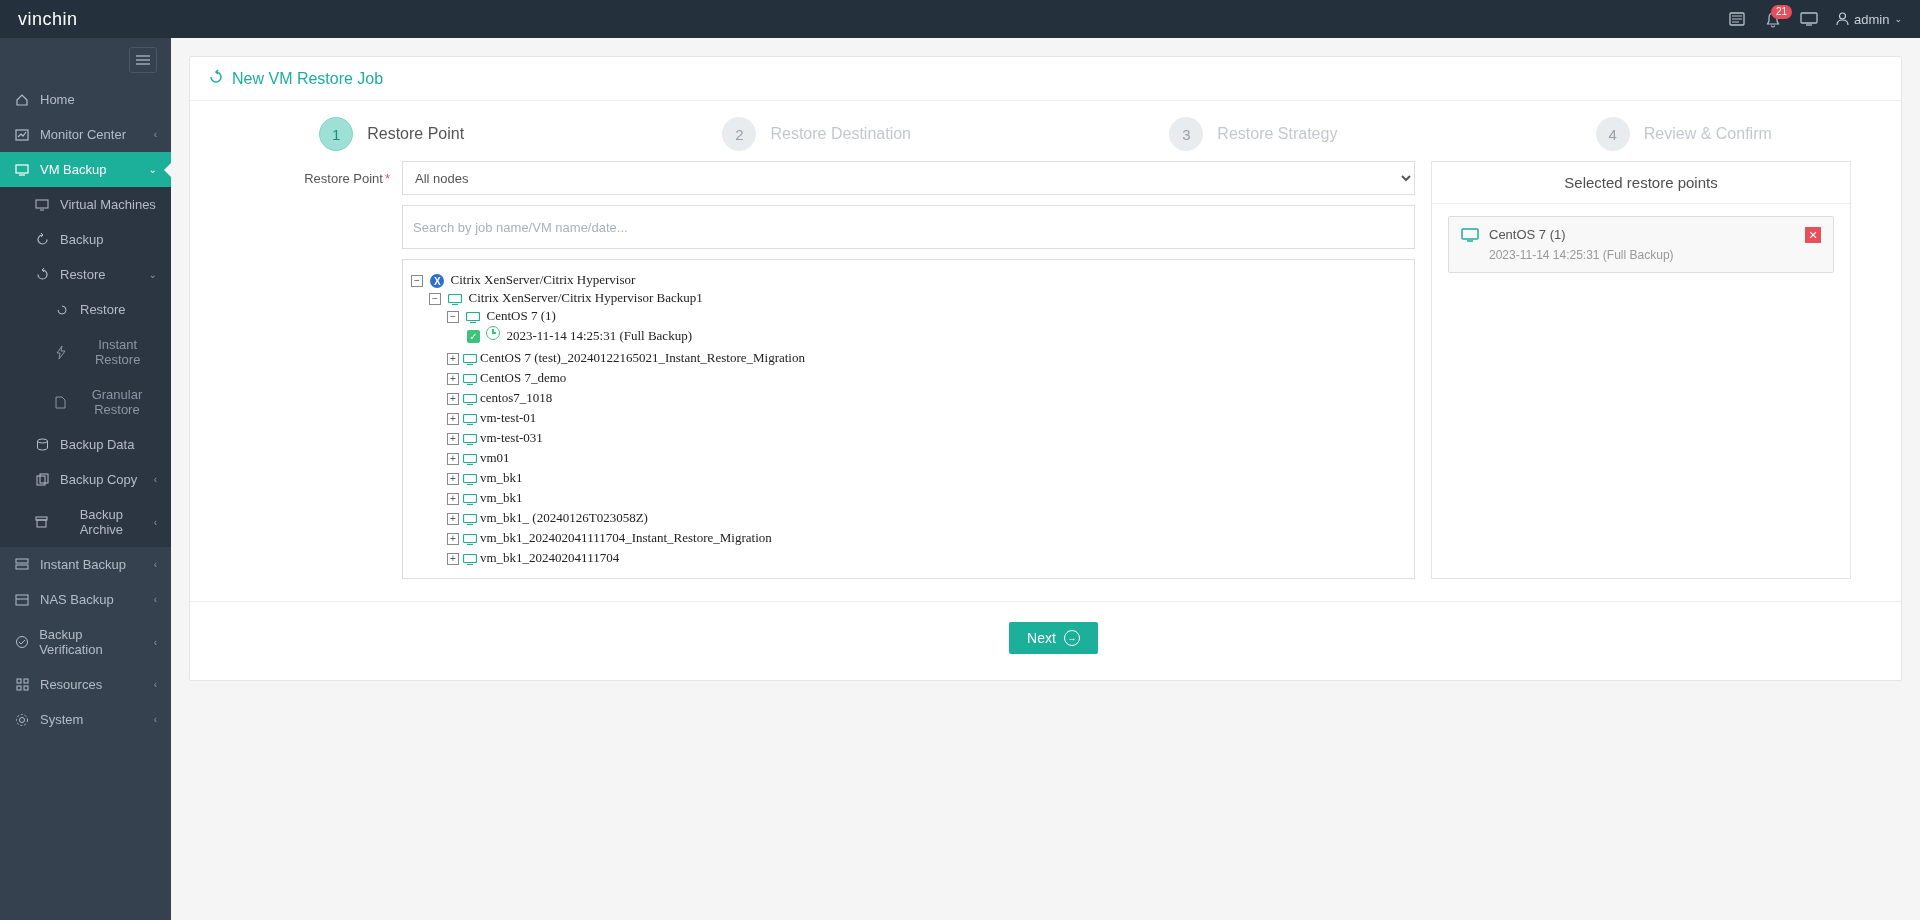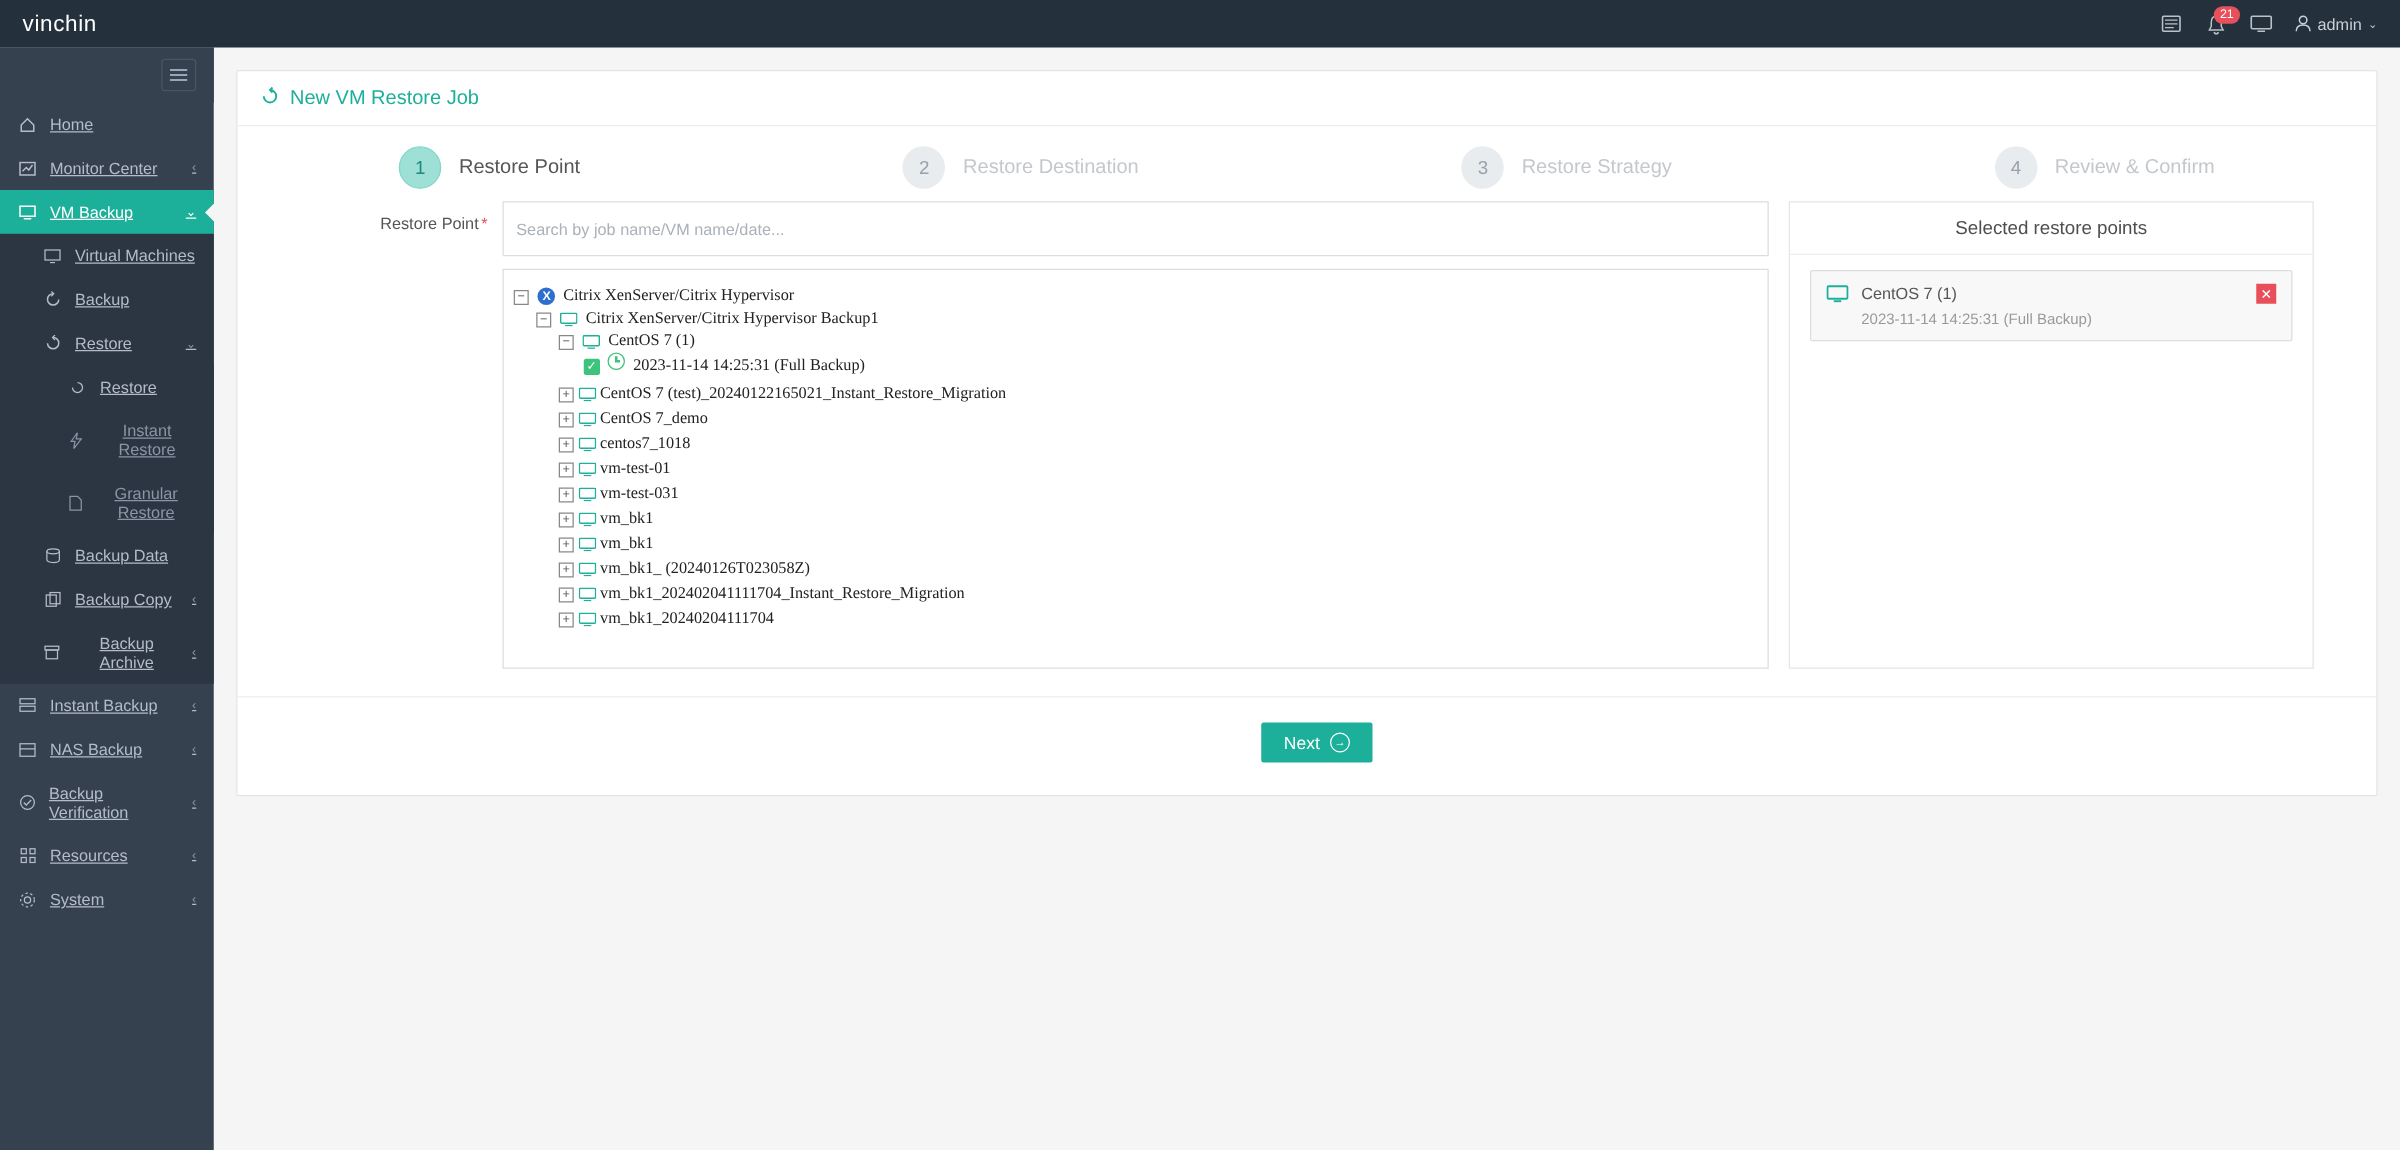--- a/index.html
+++ b/index.html
@@ -9,21 +9,21 @@
 .logo .vin { color: #fff; font-weight: 300; }
 .logo .chin { color: #fff; font-weight: 400; }
 .top-right { display: flex; align-items: center; gap: 18px; }
 .top-icon { width: 18px; height: 14px; position: relative; cursor: pointer; color: #b9c1c9; display:flex; justify-content:center; }
 .badge { position: absolute; top: -7px; right: -10px; background: #e7505a; color: #fff; font-size: 10px; border-radius: 8px; padding: 1px 5px; line-height: 12px; }
 .user { color: #c9d0d8; font-size: 13px; display: flex; align-items: center; gap: 5px; cursor:pointer;}
 .layout { display: flex; height: calc(100vh - 38px); }
 .sidebar { width: 171px; background: #364150; color: #b4bcc8; display: flex; flex-direction: column; }
 .hamburger-row { height: 44px; display:flex; align-items:center; justify-content:flex-end; padding-right:14px; background:#364150; }
 .hamburger { width: 28px; height: 26px; border:1px solid #4a5562; border-radius:3px; display:flex; align-items:center; justify-content:center; cursor:pointer; color:#9aa6b5;}
-.nav-item { display:flex; align-items:center; padding: 10px 14px; gap:10px; cursor:pointer; color:#b4bcc8; font-size:13px; position:relative;text-decoration:underline;}
+.nav-item { display:flex; align-items:center; padding: 10px 14px; gap:10px; cursor:pointer; color:#b4bcc8; font-size:13px; position:relative;}
 .nav-item.top-level { padding-left:14px; }
 .nav-item.active { background:#1caf9a; color:#fff; }
 .nav-item.active::after{ content:""; position:absolute; right:-1px; top:50%; transform:translateY(-50%); border:8px solid transparent; border-right-color:#f5f5f5;}
 .nav-item .chev { margin-left:auto; font-size:10px; color:#8a95a5;}
 .nav-item.active .chev{color:#fff;}
 .nav-sub { background:#2c3542; }
 .nav-sub .nav-item { padding-left: 34px; font-size:13px;text-align:center; }
 .nav-sub2 { background:#2c3542; }
 .nav-sub2 .nav-item { padding-left: 54px; color:#8a95a5; font-size:13px;}
 .nav-sub2 .nav-item.selected { color:#b4bcc8; }
@@ -321,20 +321,23 @@
           <div class="step-label">Review &amp; Confirm</div>
         </div>
       </div>
 
       <div class="body-row">
         <div class="form-area">
           <div class="label-col">
             <span>Restore Point</span><span class="req">*</span>
           </div>
           <div class="tree-col">
+            <select class="full">
+              <option>All nodes</option>
+            </select>
             <input type="text" class="search" placeholder="Search by job name/VM name/date..." style="">
             <div class="tree-box">
               <div class="tree">
                 <ul>
                   <li>
                     <span class="toggle">−</span>
                     <span class="node-ico citrix-ico">X</span>
                     <span>Citrix XenServer/Citrix Hypervisor</span>
                     <ul>
                       <li>
@@ -392,20 +395,26 @@
                                 <svg class="vm-svg" viewBox="0 0 14 11">
                                   <rect x="0.5" y="0.5" width="13" height="8" rx="1" fill="none" stroke="#1caf9a" stroke-width="1.2"></rect>
                                   <line x1="4" y1="10.5" x2="10" y2="10.5" stroke="#1caf9a" stroke-width="1.2"></line>
                                 </svg>
                               </span><span>vm-test-031</span></li>
                           <li><span class="toggle">+</span><span class="node-ico">
                                 <svg class="vm-svg" viewBox="0 0 14 11">
                                   <rect x="0.5" y="0.5" width="13" height="8" rx="1" fill="none" stroke="#1caf9a" stroke-width="1.2"></rect>
                                   <line x1="4" y1="10.5" x2="10" y2="10.5" stroke="#1caf9a" stroke-width="1.2"></line>
                                 </svg>
+                              </span><span>vm01</span></li>
+                          <li><span class="toggle">+</span><span class="node-ico">
+                                <svg class="vm-svg" viewBox="0 0 14 11">
+                                  <rect x="0.5" y="0.5" width="13" height="8" rx="1" fill="none" stroke="#1caf9a" stroke-width="1.2"></rect>
+                                  <line x1="4" y1="10.5" x2="10" y2="10.5" stroke="#1caf9a" stroke-width="1.2"></line>
+                                </svg>
                               </span><span>vm_bk1</span></li>
                           <li><span class="toggle">+</span><span class="node-ico">
                                 <svg class="vm-svg" viewBox="0 0 14 11">
                                   <rect x="0.5" y="0.5" width="13" height="8" rx="1" fill="none" stroke="#1caf9a" stroke-width="1.2"></rect>
                                   <line x1="4" y1="10.5" x2="10" y2="10.5" stroke="#1caf9a" stroke-width="1.2"></line>
                                 </svg>
                               </span><span>vm_bk1</span></li>
                           <li><span class="toggle">+</span><span class="node-ico">
                                 <svg class="vm-svg" viewBox="0 0 14 11">
                                   <rect x="0.5" y="0.5" width="13" height="8" rx="1" fill="none" stroke="#1caf9a" stroke-width="1.2"></rect>

